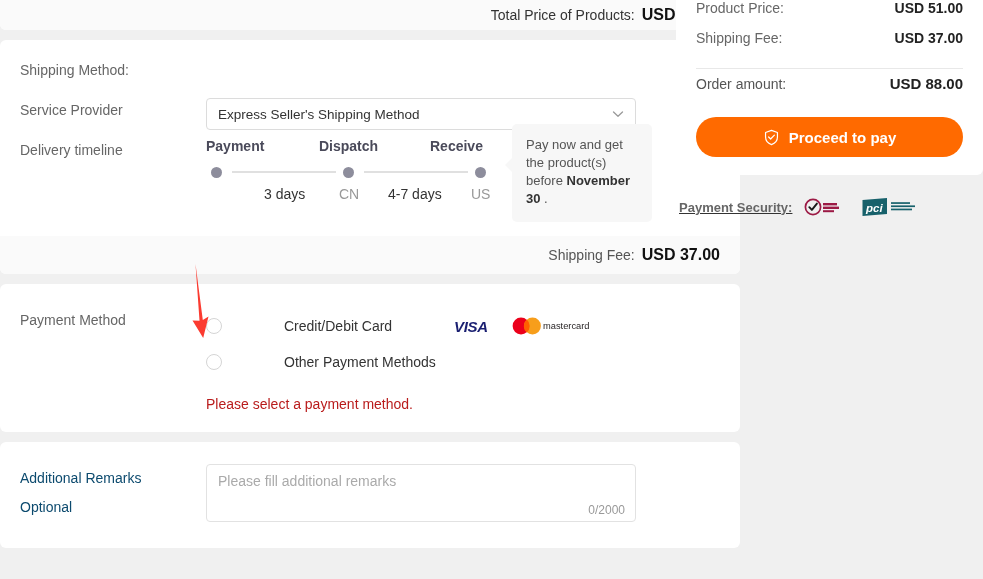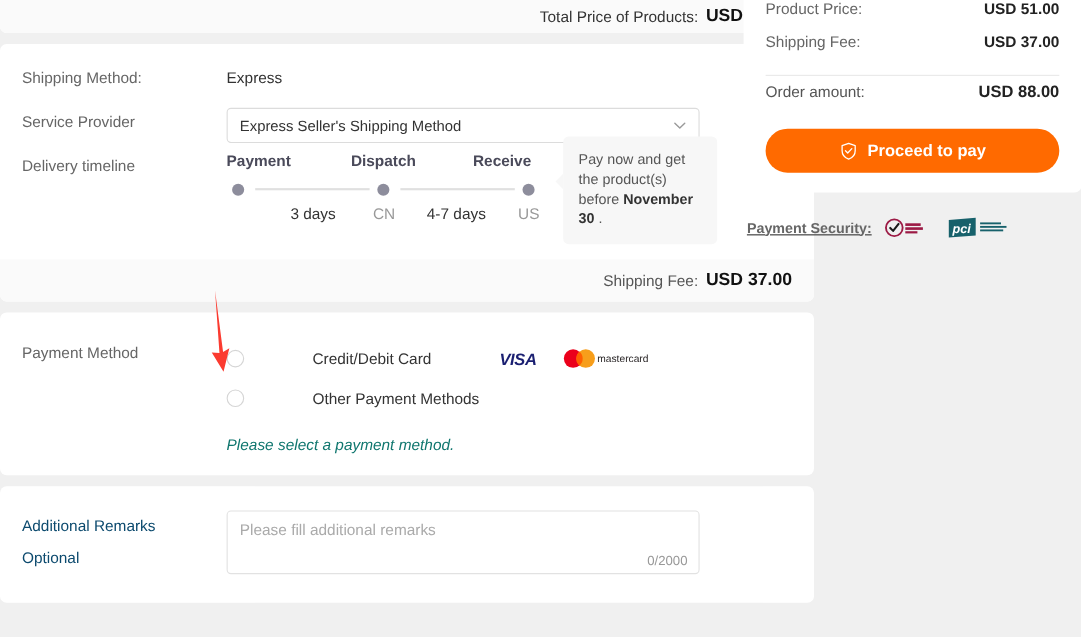--- a/index.html
+++ b/index.html
@@ -270,24 +270,23 @@
     white-space: nowrap;
   }
   .card-logos {
     display: flex;
     align-items: center;
     margin-left: 14px;
   }
   .visa-logo { margin-right: 10px; display: block; }
   .mc-logo { display: block; }
   .pay-error {
-    color: #0f766e;
+    color: #b91c1c;
     font-size: 14px;
     margin-top: 16px;
-    font-style: italic;
   }
 
   
   .card-remarks {
     padding: 22px 20px 26px 20px;
     display: flex;
   }
   .remarks-label {
     width: 186px;
     flex: 0 0 186px;
@@ -416,23 +415,20 @@
       <div class="total-row">
         <span class="total-label">Total Price of Products:</span>
         <span class="total-value">USD 51.00</span>
       </div>
     </div>
 
     <div class="card card-shipping">
 
       <div class="row">
         <div class="row-label">Shipping Method:</div>
-        <div class="row-body">
-          <div class="plain-value">Express</div>
-        </div>
       </div>
 
       <div class="row">
         <div class="row-label">Service Provider</div>
         <div class="row-body">
           <div class="select-box">
             <span class="select-value">Express Seller's Shipping Method</span>
             <span class="chev">
               <svg viewBox="0 0 14 14" width="14" height="14">
                   <path d="M2.5 5 L7 9.3 L11.5 5" fill="none" stroke="#9a9a9a" stroke-width="1.3" stroke-linecap="round" stroke-linejoin="round"></path>

